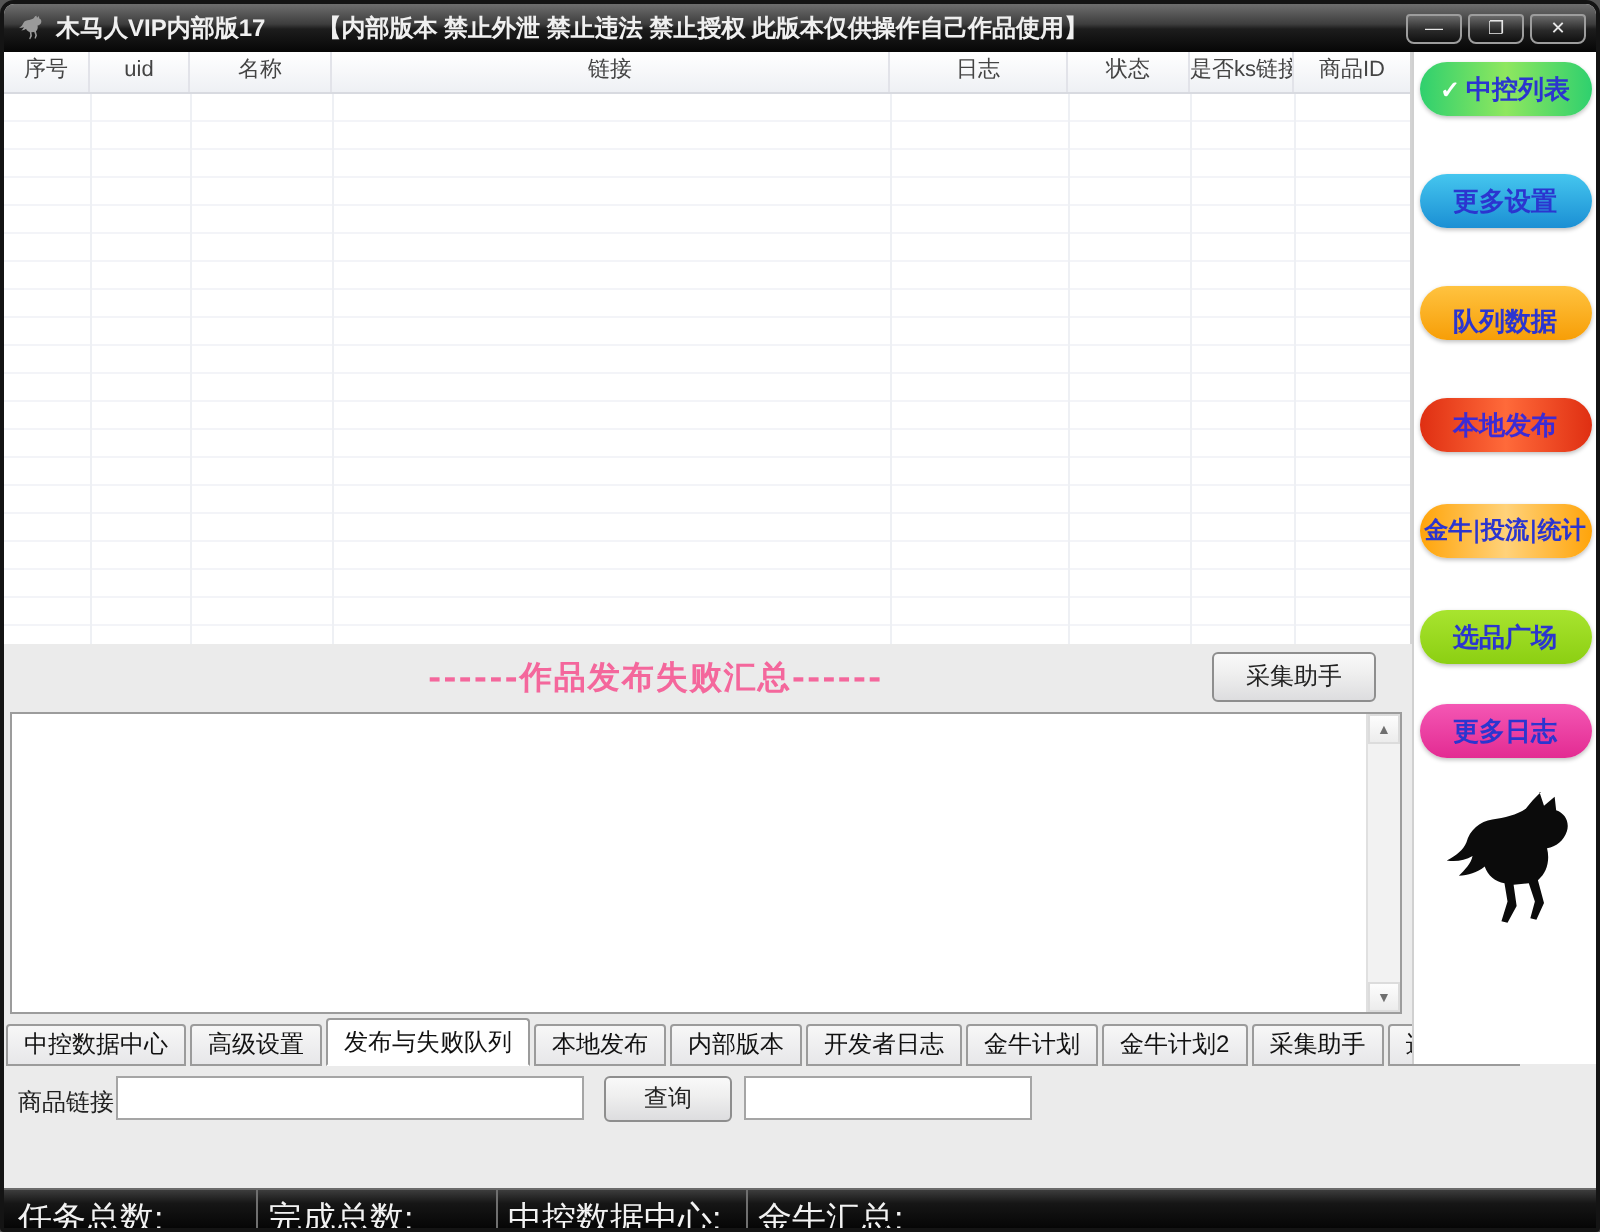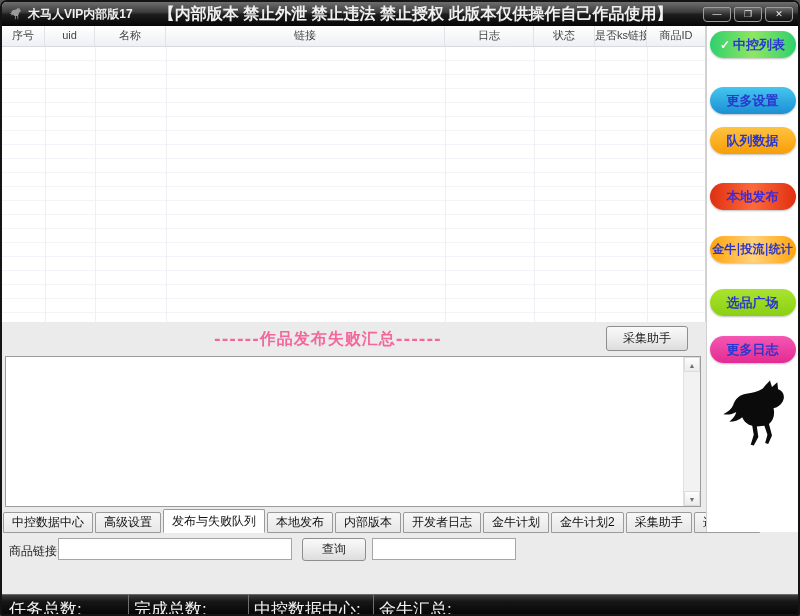--- a/index.html
+++ b/index.html
@@ -9,21 +9,21 @@
     background:#ebebeb;font-family:"Liberation Sans",sans-serif;
   }
   
   .titlebar{
     position:absolute;left:0;top:0;width:796px;height:24px;
     background:linear-gradient(#6e6e6e 0%,#3d3d3d 42%,#1d1d1d 52%,#060606 100%);
     display:flex;align-items:center;padding:12px 5px;box-sizing:border-box;color:#f0f0f0;
   }
   .title-icon{width:16px;height:14px;flex:0 0 auto;}
   .titlebar-title{font-size:12px;font-weight:bold;margin-left:5px;white-space:nowrap;}
-  .titlebar-warning{font-size:16px;font-weight:bold;margin-left:26px;white-space:nowrap;}
+  .titlebar-warning{font-size:12px;font-weight:bold;margin-left:26px;white-space:nowrap;}
   .win-controls{margin-left:auto;display:flex;gap:3px;}
   .win-btn{
     width:28px;height:15px;box-sizing:border-box;border:1px solid #9d9d9d;border-radius:2px 2px 4px 4px;
     background:linear-gradient(#6a6a6a,#2a2a2a 55%,#101010);
     color:#e8e8e8;font-size:9px;line-height:12px;text-align:center;cursor:default;
   }
   
   .table-panel{position:absolute;left:0;top:24px;width:704px;height:296px;background:#fff;border-right:1px solid #d3d3d3;box-sizing:border-box;}
   .table-header{display:flex;height:20px;background:linear-gradient(#ffffff,#eef0f4);border-bottom:1px solid #d8dae0;}
   .th{box-sizing:border-box;border-right:1px solid #e2e3e9;font-size:11px;color:#444;text-align:center;line-height:19px;overflow:hidden;white-space:nowrap;}
@@ -65,21 +65,21 @@
   .status-sep{position:absolute;top:0;bottom:0;width:1px;background:#6f6f6f;}
   
   .sidebar{position:absolute;left:704px;top:24px;width:92px;height:506px;background:#ffffff;
     border-left:1px solid #d0d0d0;box-sizing:border-box;display:flex;flex-direction:column;align-items:center;}
   .sb-btn{width:86px;height:27px;border-radius:14px;display:flex;align-items:center;justify-content:center;
     font-family:"DejaVu Serif",serif;font-weight:bold;font-size:13px;color:#2b35cf;cursor:default;
     box-shadow:0 1px 2px rgba(0,0,0,.25);white-space:nowrap;overflow:hidden;}
   .sb-check{color:#ffffff;font-size:12px;margin-right:3px;}
   .sbb0{background:linear-gradient(90deg,#2fd06e,#8fe75f 50%,#2fd06e);margin-top:5px;}
   .sbb1{background:linear-gradient(180deg,#45c6ef,#1b8fd4);margin-top:29px;}
-  .sbb2{background:linear-gradient(180deg,#ffc340,#f79e07);margin-top:13px;}
+  .sbb2{background:linear-gradient(180deg,#ffc340,#f79e07);margin-top:29px;align-items:flex-end;}
   .sbb3{background:linear-gradient(90deg,#df2f12,#ff6a3a 50%,#df2f12);margin-top:29px;color:#3c2bd5;}
   .sbb4{background:linear-gradient(90deg,#2e55e0,#3a63e8 35%,#b13bd2);margin-top:24px;color:#2a1fc0;}
   .sbb5{background:linear-gradient(90deg,#ffa40a,#ffd27a 50%,#ffa40a);margin-top:26px;font-size:12px;}
   .sbb6{background:linear-gradient(180deg,#a8e42f,#8ccf12);margin-top:26px;}
   .sbb7{background:linear-gradient(180deg,#f457b4,#e32b92);margin-top:20px;}
   .horse{margin-top:14px;width:84px;height:76px;}
 </style>
 </head>
 <body>
 

